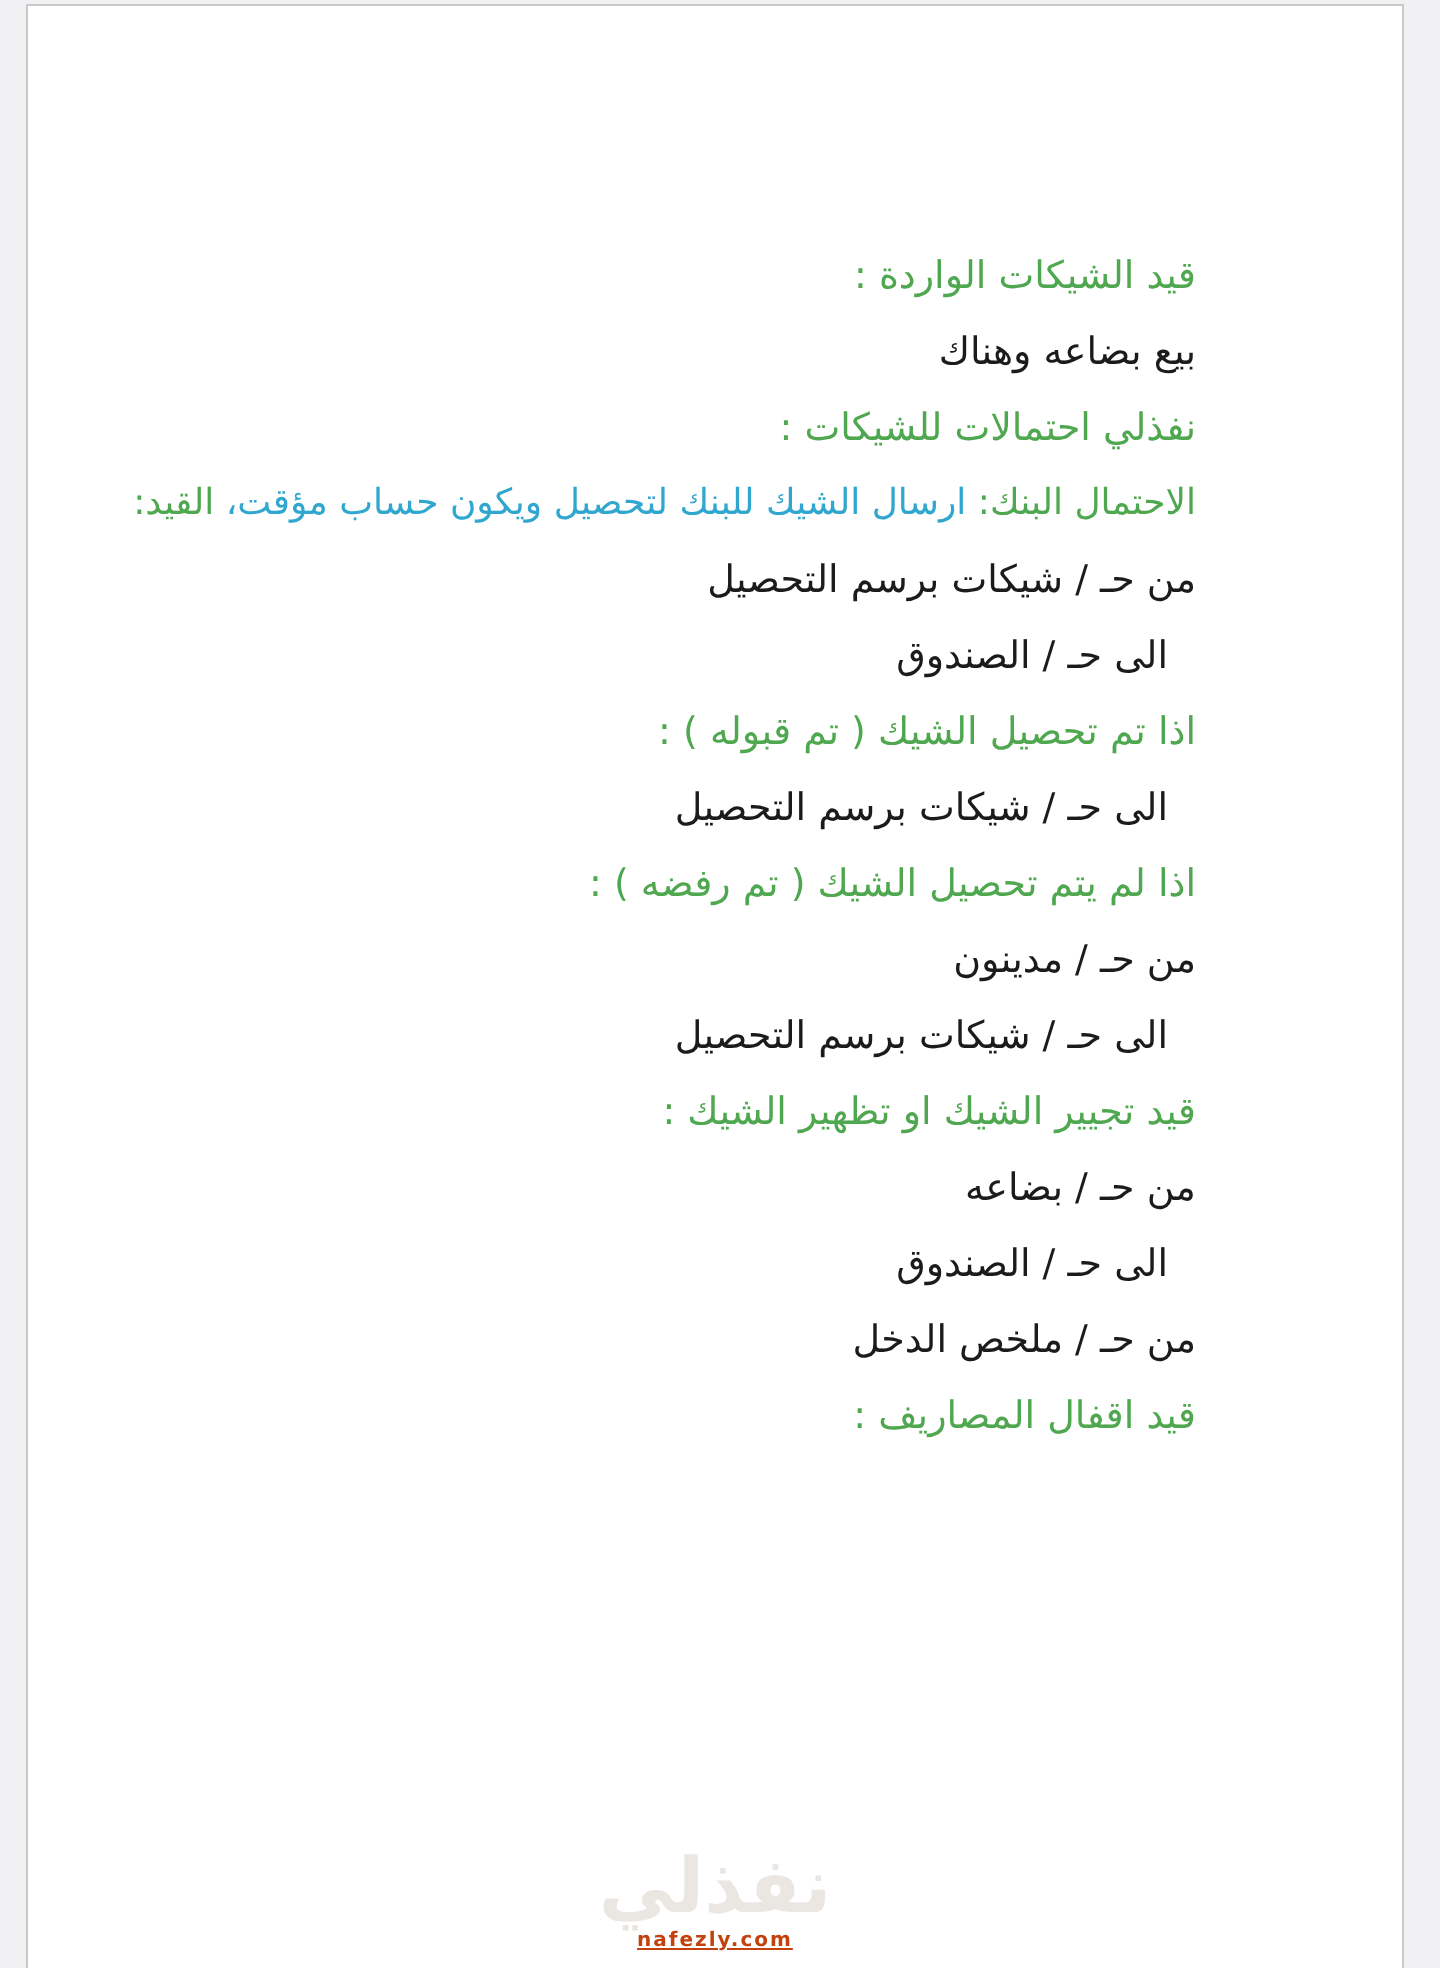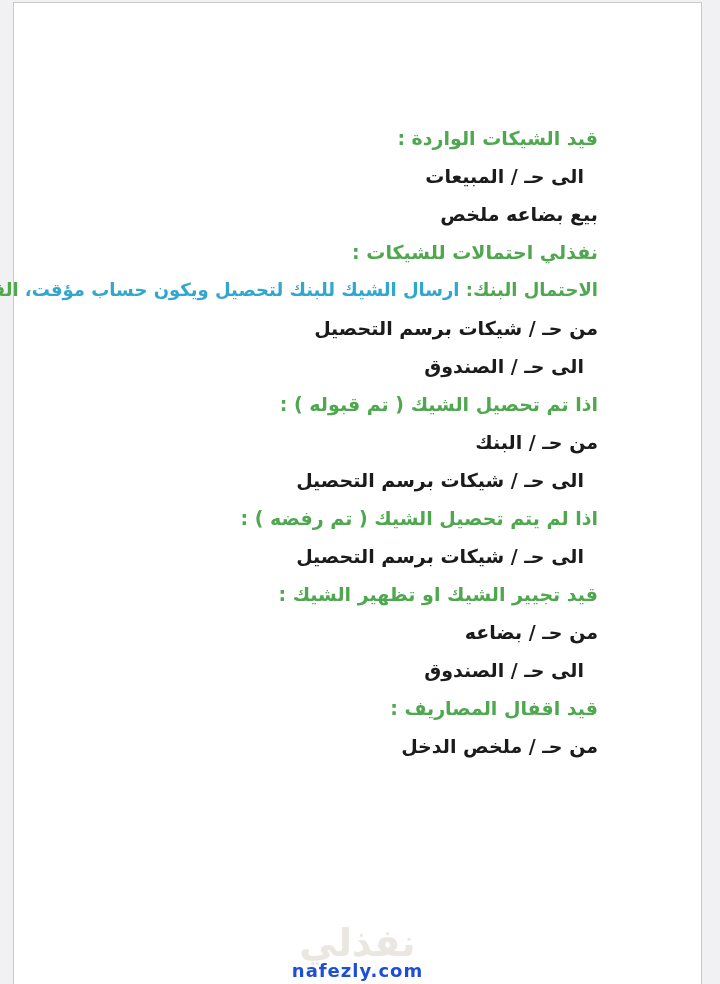--- a/index.html
+++ b/index.html
@@ -27,21 +27,21 @@
     box-sizing: border-box;
   }
   .content {
     direction: rtl;
     text-align: right;
     padding: 116px 103px 0 110px;
   }
   .line {
     height: 38px;
     line-height: 38px;
-    font-weight: bold;
+    font-weight: normal;
     font-size: 19px;
     color: #1b1b1b;
     white-space: nowrap;
   }
   .line.heading { color: var(--green); }
   .line.credit  { padding-right: 14px; }
   .line.mixed   { font-size: 18px; }
   .seg-green { color: var(--green); }
   .seg-blue  { color: var(--blue); }
   .watermark {
@@ -53,49 +53,49 @@
     user-select: none;
     pointer-events: none;
   }
   .wm-brand {
     font-size: 38px;
     font-weight: bold;
     color: #eae7e2;
     line-height: 40px;
   }
   .wm-domain {
-    font-size: 18px;
+    font-size: 10px;
     font-weight: bold;
-    color: #1d4ed8;
+    color: #c2410c;
     letter-spacing: 1px;
     line-height: 16px;
+    text-decoration: underline;
   }
 </style>
 </head>
 <body>
 
 <div class="canvas">
   <div class="page">
     <div class="content" id="doc-lines">
         <div class="line heading">قيد الشيكات الواردة :</div>
-        <div class="line credit">الى حـ / المبيعات</div>
-        <div class="line desc">بيع بضاعه ملخص</div>
+        <div class="line desc">بيع بضاعه وهناك</div>
         <div class="line heading">نفذلي احتمالات للشيكات :</div>
         <div class="line mixed"><span class="seg-green">الاحتمال البنك: </span><span class="seg-blue">ارسال الشيك للبنك لتحصيل ويكون حساب مؤقت، </span><span class="seg-green">القيد:</span></div>
         <div class="line debit">من حـ / شيكات برسم التحصيل</div>
         <div class="line credit">الى حـ / الصندوق</div>
         <div class="line heading">اذا تم تحصيل الشيك ( تم قبوله ) :</div>
-        <div class="line debit">من حـ / البنك</div>
         <div class="line credit">الى حـ / شيكات برسم التحصيل</div>
         <div class="line heading">اذا لم يتم تحصيل الشيك ( تم رفضه ) :</div>
+        <div class="line debit">من حـ / مدينون</div>
         <div class="line credit">الى حـ / شيكات برسم التحصيل</div>
         <div class="line heading">قيد تجيير الشيك او تظهير الشيك :</div>
         <div class="line debit">من حـ / بضاعه</div>
         <div class="line credit">الى حـ / الصندوق</div>
+        <div class="line debit">من حـ / ملخص الدخل</div>
         <div class="line heading">قيد اقفال المصاريف :</div>
-        <div class="line debit">من حـ / ملخص الدخل</div>
       </div>
     <div class="watermark">
       <div class="wm-brand">نفذلي</div>
       <div class="wm-domain">nafezly.com</div>
     </div>
   </div>
 </div>
 
 </body></html>

